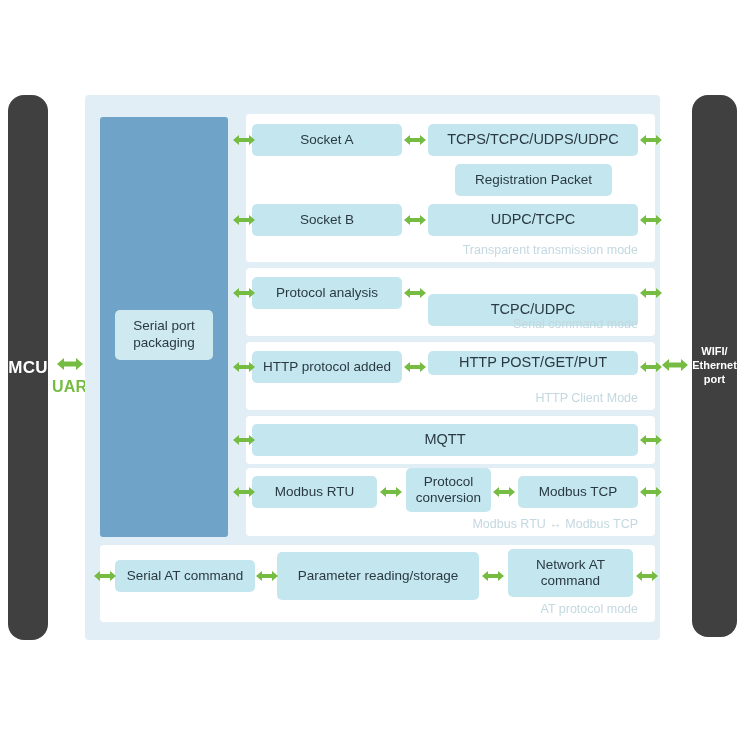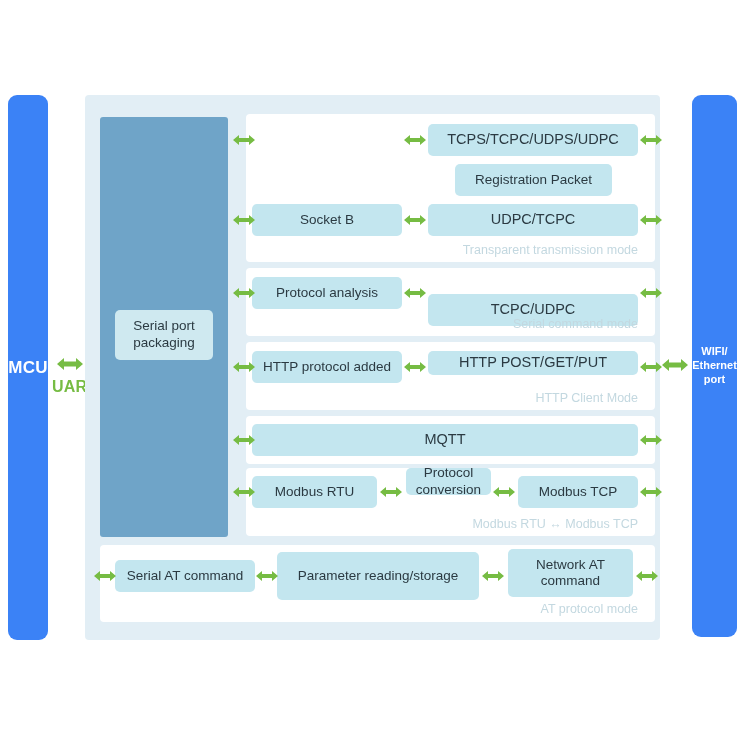--- a/index.html
+++ b/index.html
@@ -1,20 +1,20 @@
 <!DOCTYPE html>
 <html><head>
 <meta charset="utf-8">
 <style>
   html,body{margin:0;padding:0;background:#ffffff;}
   body{width:750px;height:750px;font-family:"Liberation Sans",sans-serif;-webkit-font-smoothing:antialiased;}
   #stage{position:relative;width:750px;height:750px;overflow:hidden;background:#fff;}
 
   
-  .endbar{position:absolute;background:#3b82f6;border-radius:9px;color:#ffffff;
+  .endbar{position:absolute;background:#404040;border-radius:16px;color:#ffffff;
           display:flex;align-items:center;justify-content:center;text-align:center;}
   #mcu-bar{left:8px;top:95px;width:40px;height:545px;font-size:17px;font-weight:700;letter-spacing:.3px;}
   #net-bar{left:692px;top:95px;width:45px;height:542px;font-size:11px;font-weight:700;line-height:1.25;}
   #net-bar .lines span{display:block;}
 
   
   #device{position:absolute;left:85px;top:95px;width:575px;height:545px;background:#e2eef5;border-radius:4px;}
 
   
   #serial-col{position:absolute;left:100px;top:117px;width:128px;height:420px;background:#6fa4c8;border-radius:3px;}
@@ -69,20 +69,21 @@
   <div id="serial-box">
     <span>
       
       <span>Serial port</span><br>
       <span>packaging</span>
     </span>
   </div>
 
   <div class="panel" style="left:246px;top:114px;width:409px;height:148px;"></div>
 
+  <div class="node" style="left:252px;top:124px;width:150px;height:32px;">Socket A</div>
   <div class="node big" style="left:428px;top:124px;width:210px;height:32px;">TCPS/TCPC/UDPS/UDPC</div>
   <div class="node" style="left:252px;top:204px;width:150px;height:32px;">Socket B</div>
   <div class="node" style="left:455px;top:164px;width:157px;height:32px;">Registration Packet</div>
   <div class="node big" style="left:428px;top:204px;width:210px;height:32px;">UDPC/TCPC</div>
   <div class="caption" style="left:338px;top:243px;width:300px;">Transparent transmission mode</div>
 
   <svg class="arrow" style="left:233px;top:133px;" viewBox="0 0 22 14">
       <path d="M0 7 L6 2 L6 5 L16 5 L16 2 L22 7 L16 12 L16 9 L6 9 L6 12 Z" fill="#76bc43"></path>
     </svg>
   <svg class="arrow" style="left:404px;top:133px;" viewBox="0 0 22 14">
@@ -136,21 +137,21 @@
   <div class="node big" style="left:252px;top:424px;width:386px;height:32px;text-align:center;">MQTT</div>
   <svg class="arrow" style="left:233px;top:433px;" viewBox="0 0 22 14">
       <path d="M0 7 L6 2 L6 5 L16 5 L16 2 L22 7 L16 12 L16 9 L6 9 L6 12 Z" fill="#76bc43"></path>
     </svg>
   <svg class="arrow" style="left:640px;top:433px;" viewBox="0 0 22 14">
       <path d="M0 7 L6 2 L6 5 L16 5 L16 2 L22 7 L16 12 L16 9 L6 9 L6 12 Z" fill="#76bc43"></path>
     </svg>
 
   <div class="panel" style="left:246px;top:468px;width:409px;height:68px;"></div>
   <div class="node" style="left:252px;top:476px;width:125px;height:32px;">Modbus RTU</div>
-  <div class="node" style="left:406px;top:468px;width:85px;height:27px;">
+  <div class="node" style="left:406px;top:468px;width:85px;height:44px;">
     <span>
       <span>Protocol</span><br>
       <span>conversion</span>
     </span>
   </div>
   <div class="node" style="left:518px;top:476px;width:120px;height:32px;">Modbus TCP</div>
   <div class="caption" style="left:368px;top:517px;width:270px;">Modbus RTU ↔ Modbus TCP</div>
 
   <svg class="arrow" style="left:233px;top:485px;" viewBox="0 0 22 14">
       <path d="M0 7 L6 2 L6 5 L16 5 L16 2 L22 7 L16 12 L16 9 L6 9 L6 12 Z" fill="#76bc43"></path>

